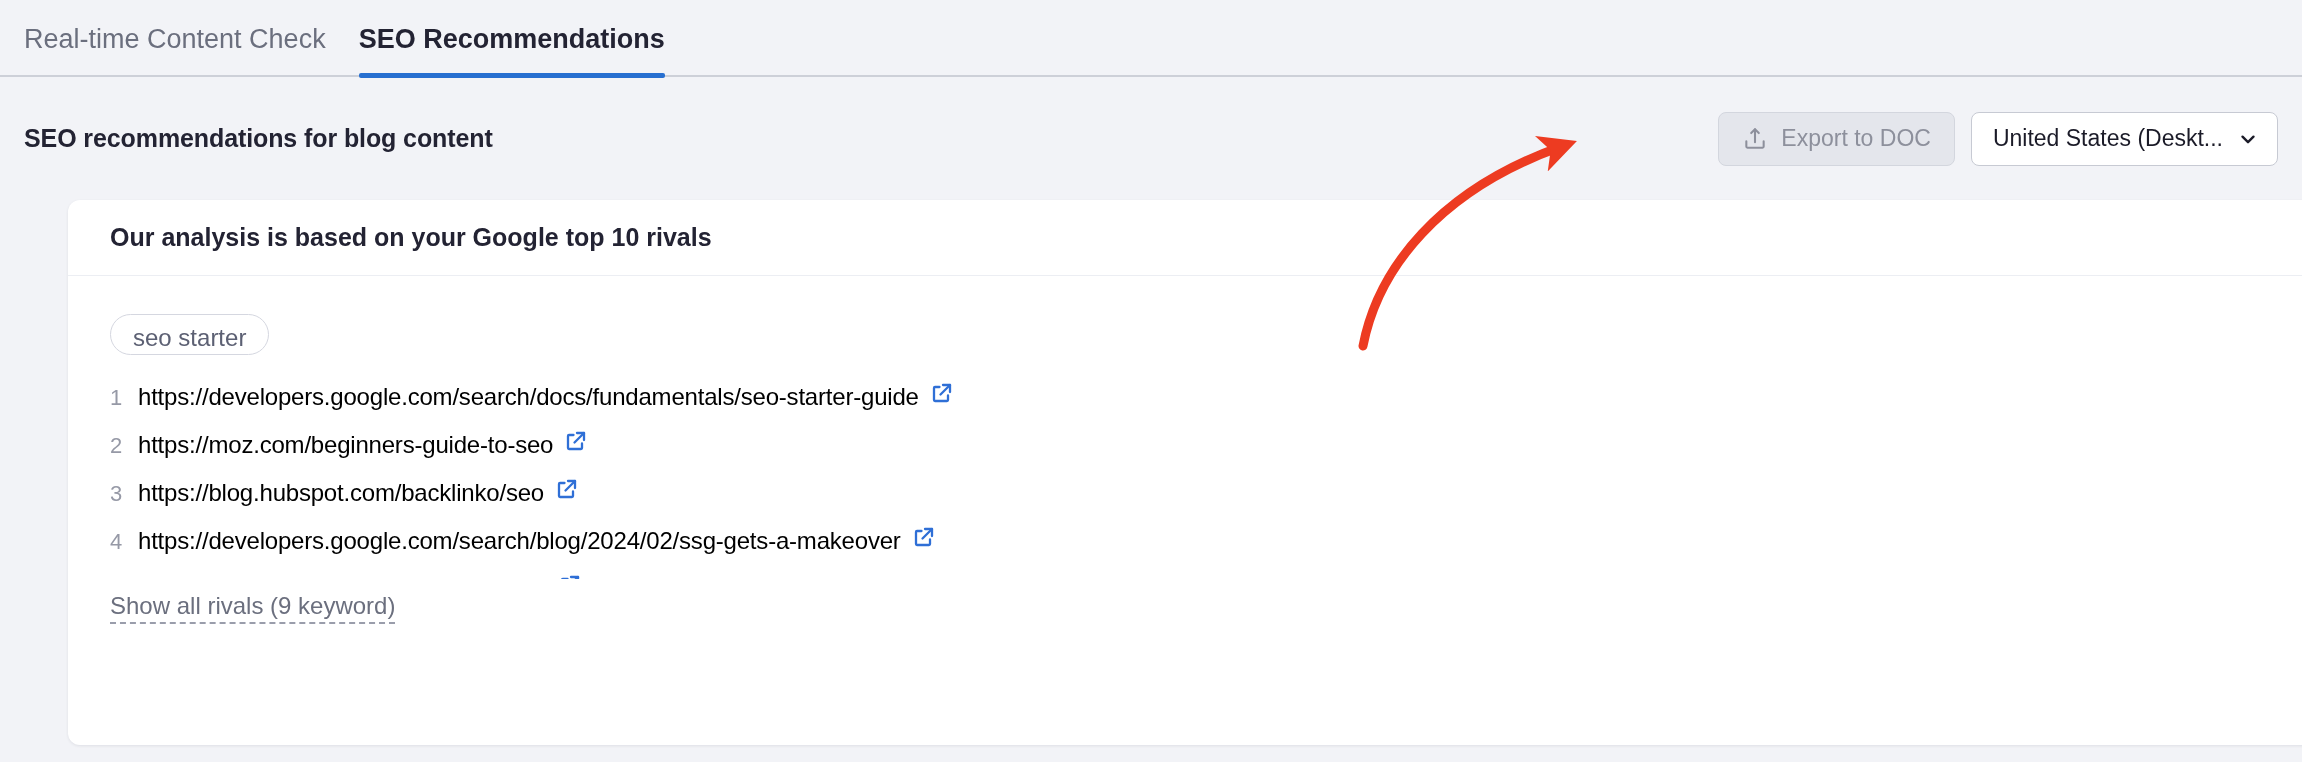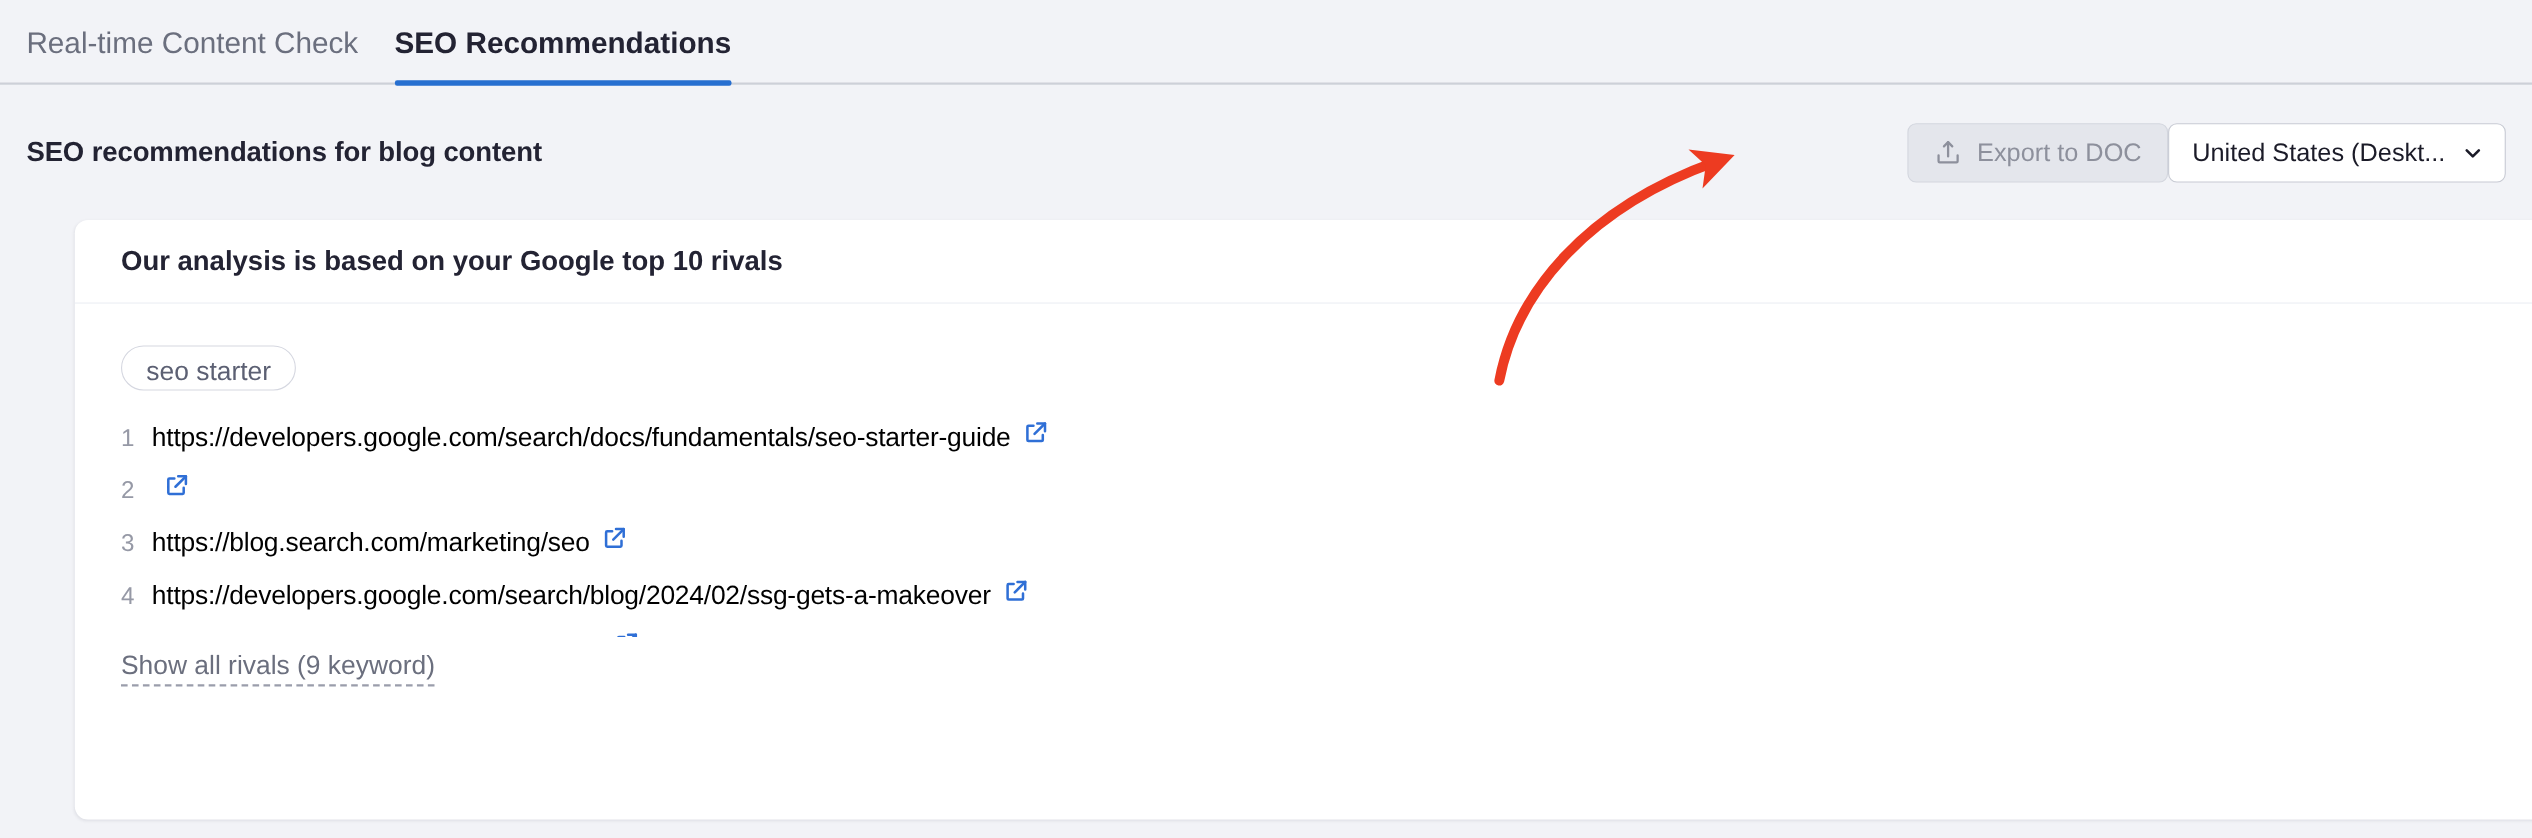--- a/index.html
+++ b/index.html
@@ -67,21 +67,21 @@
   .section-title {
     font-size: 25px;
     font-weight: bold;
     color: #232333;
     letter-spacing: -0.1px;
   }
   .header-actions {
     margin-left: auto;
     display: flex;
     align-items: flex-start;
-    gap: 0;
+    gap: 16px;
   }
   .btn-export {
     display: inline-flex;
     align-items: center;
     gap: 13px;
     height: 54px;
     padding: 0 23px;
     background: #e4e6ec;
     border: 1px solid #d3d6de;
     border-radius: 8px;
@@ -261,32 +261,33 @@
           <svg width="24" height="24" viewBox="0 0 24 24" fill="none" stroke="#2f6fd6" stroke-width="2.3" stroke-linecap="round" stroke-linejoin="round">
             <path d="M13 4h7v7"></path>
               <path d="M20 4 10.5 13.5"></path>
             <path d="M18 14.5V19a1 1 0 0 1-1 1H5a1 1 0 0 1-1-1V7a1 1 0 0 1 1-1h4.5"></path>
           </svg>
         </span>
       </div>
 
       <div class="rival-row">
         <span class="rival-num">2</span>
+        <span class="rival-url">https://moz.com/beginners-guide-to-seo</span>
         <span class="ext-icon">
           <svg width="24" height="24" viewBox="0 0 24 24" fill="none" stroke="#2f6fd6" stroke-width="2.3" stroke-linecap="round" stroke-linejoin="round">
             <path d="M13 4h7v7"></path>
               <path d="M20 4 10.5 13.5"></path>
             <path d="M18 14.5V19a1 1 0 0 1-1 1H5a1 1 0 0 1-1-1V7a1 1 0 0 1 1-1h4.5"></path>
           </svg>
         </span>
       </div>
 
       <div class="rival-row">
         <span class="rival-num">3</span>
-        <span class="rival-url">https://blog.search.com/marketing/seo</span>
+        <span class="rival-url">https://blog.hubspot.com/backlinko/seo</span>
         <span class="ext-icon">
           <svg width="24" height="24" viewBox="0 0 24 24" fill="none" stroke="#2f6fd6" stroke-width="2.3" stroke-linecap="round" stroke-linejoin="round">
             <path d="M13 4h7v7"></path>
               <path d="M20 4 10.5 13.5"></path>
             <path d="M18 14.5V19a1 1 0 0 1-1 1H5a1 1 0 0 1-1-1V7a1 1 0 0 1 1-1h4.5"></path>
           </svg>
         </span>
       </div>
 
       <div class="rival-row">

